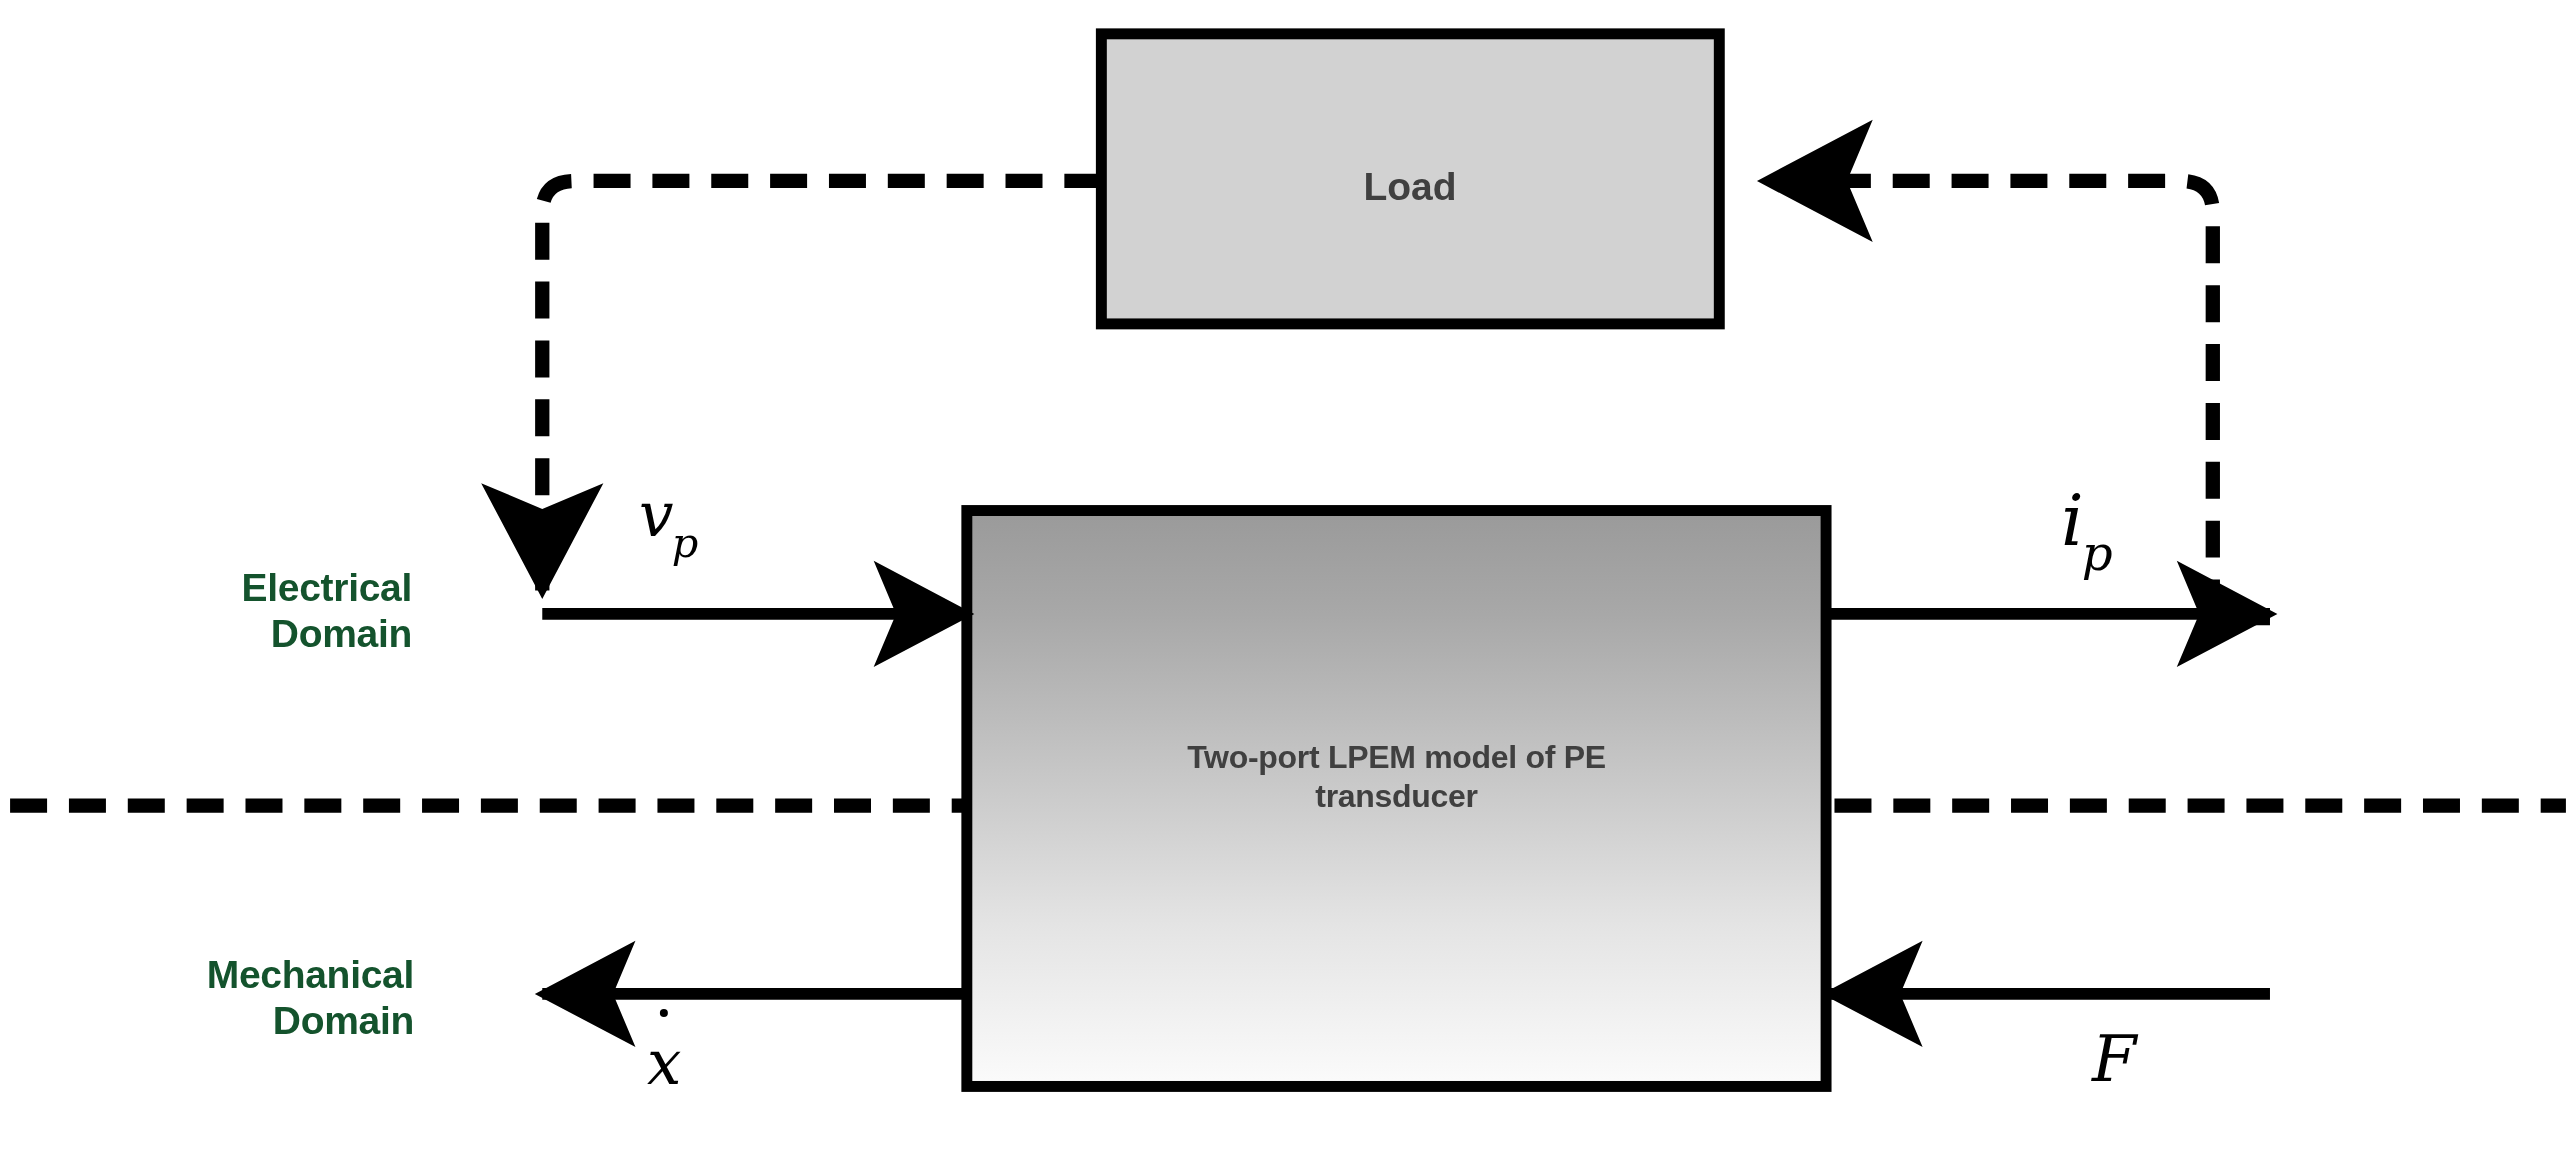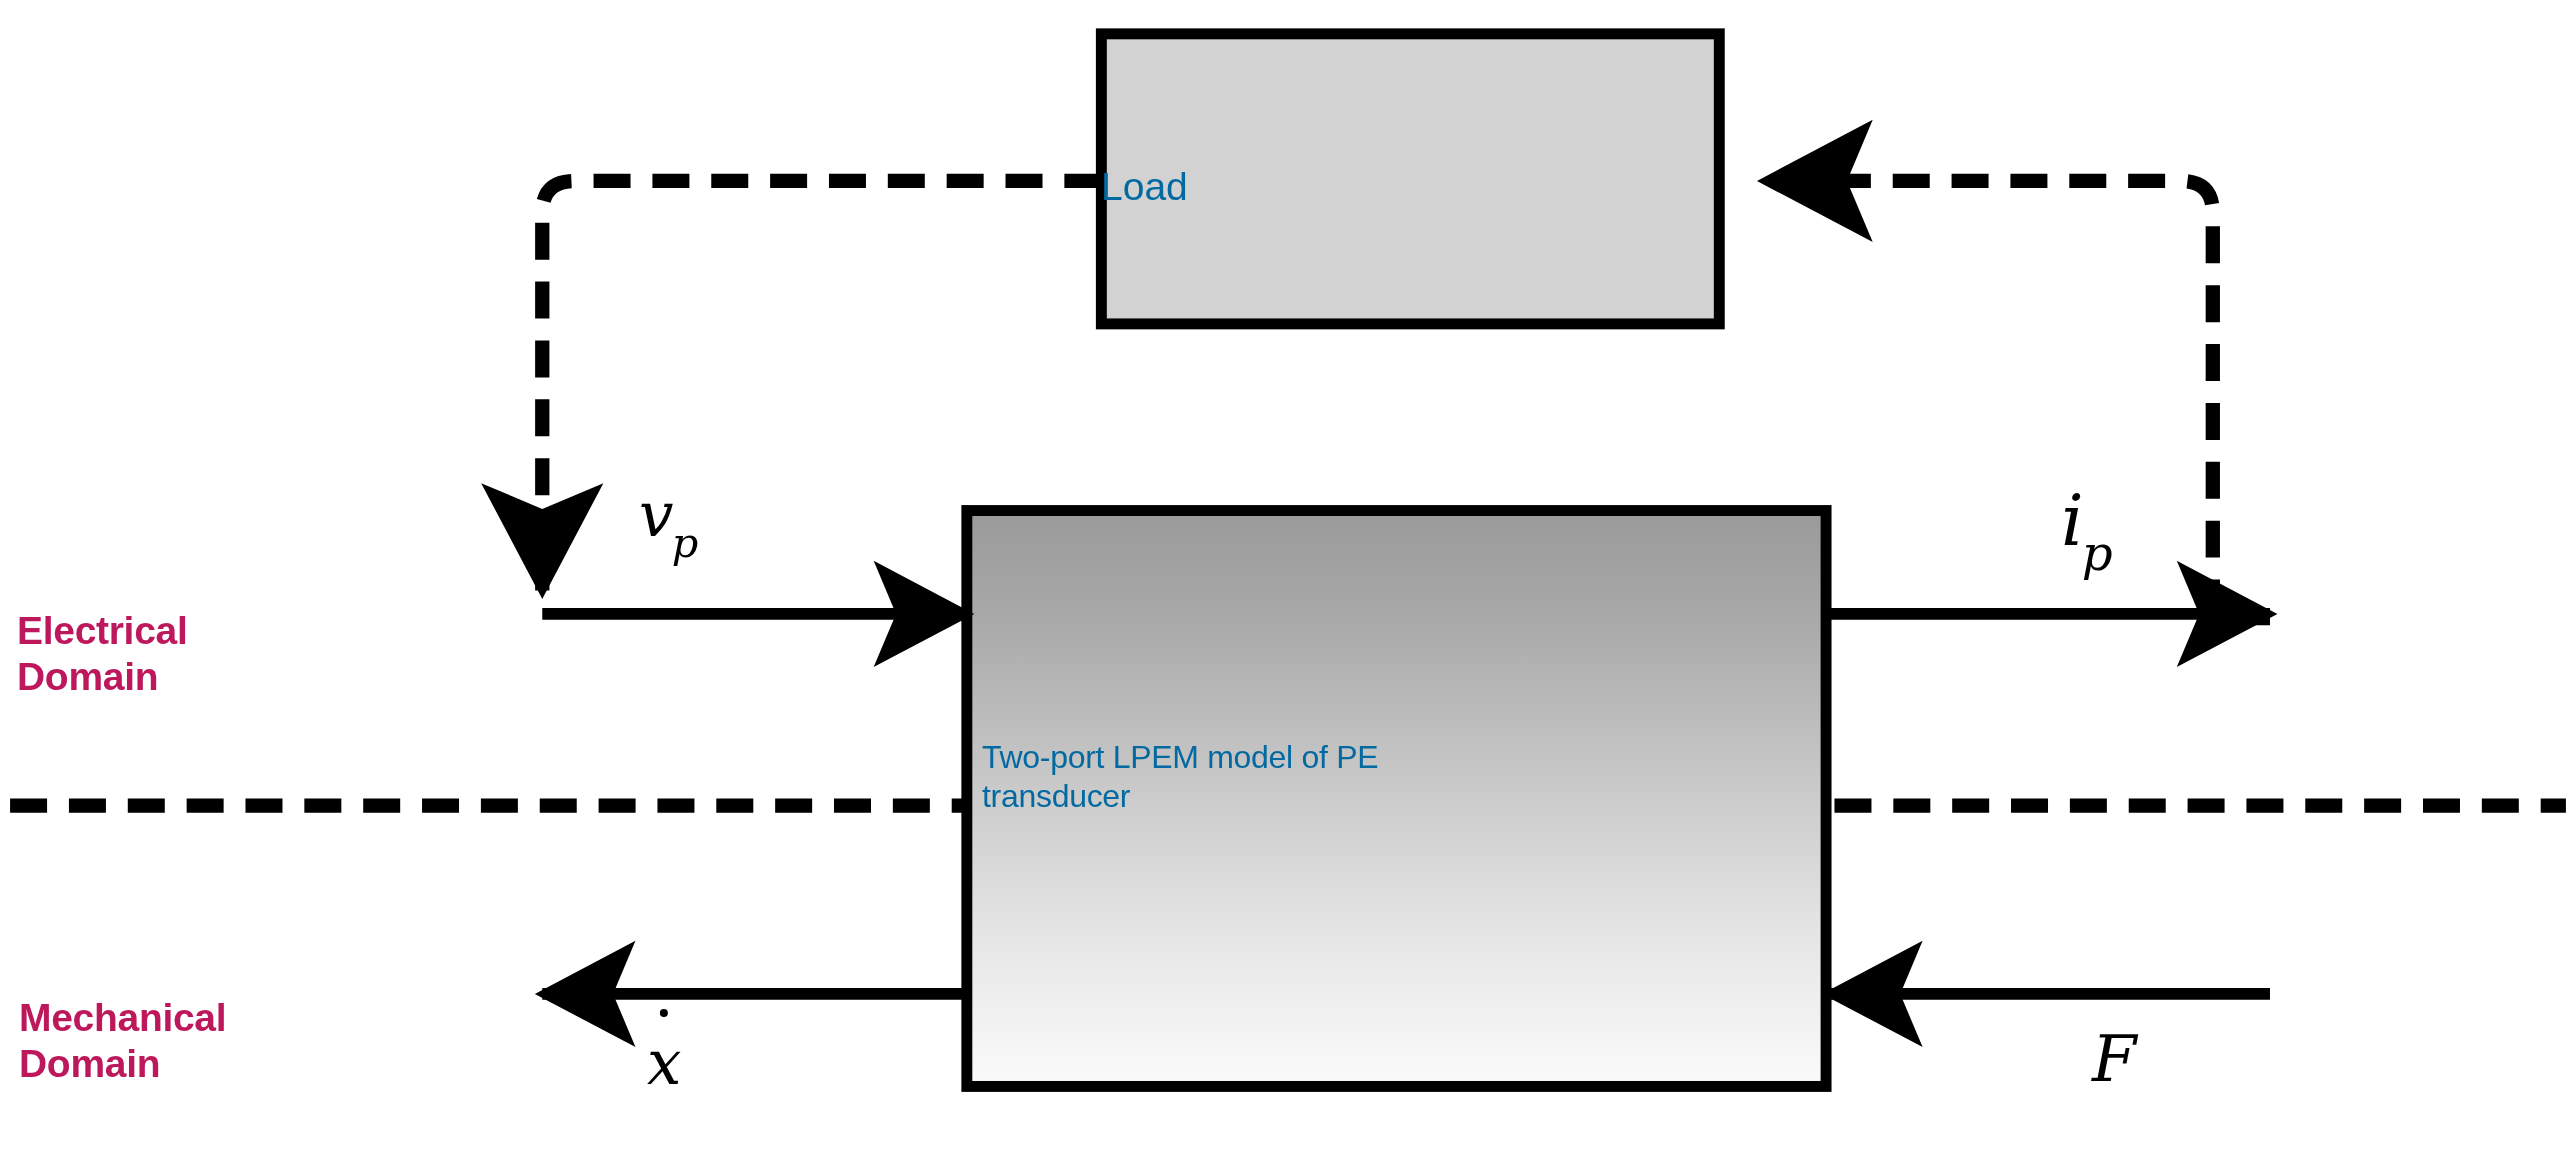--- a/index.html
+++ b/index.html
@@ -22,47 +22,46 @@
     position: absolute;
     left: 0;
     top: 0;
     width: 2576px;
     height: 1164px;
   }
 
   
   .domain-label {
     position: absolute;
-    text-align: left;
+    text-align: right;
     font-family: "Liberation Sans", sans-serif;
     font-weight: bold;
     font-size: 39px;
     line-height: 1.17;
-    color: #be185d;
+    color: #14532d;
     white-space: pre-line;
     letter-spacing: -0.3px;
-    margin-top: 43px;
   }
   #domain-label-electrical {
     left: 17px;
     top: 565px;
     width: 395px;
   }
   #domain-label-mechanical {
     left: 19px;
     top: 952px;
     width: 395px;
   }
 
   .box-label {
     position: absolute;
-    text-align: left;
+    text-align: center;
     font-family: "Liberation Sans", sans-serif;
-    font-weight: normal;
-    color: #0369a1;
+    font-weight: bold;
+    color: #404040;
   }
   #load-box-label {
     left: 1101px;
     top: 165px;
     width: 618px;
     font-size: 39px;
   }
   #transducer-box-label {
     left: 982px;
     top: 738px;

